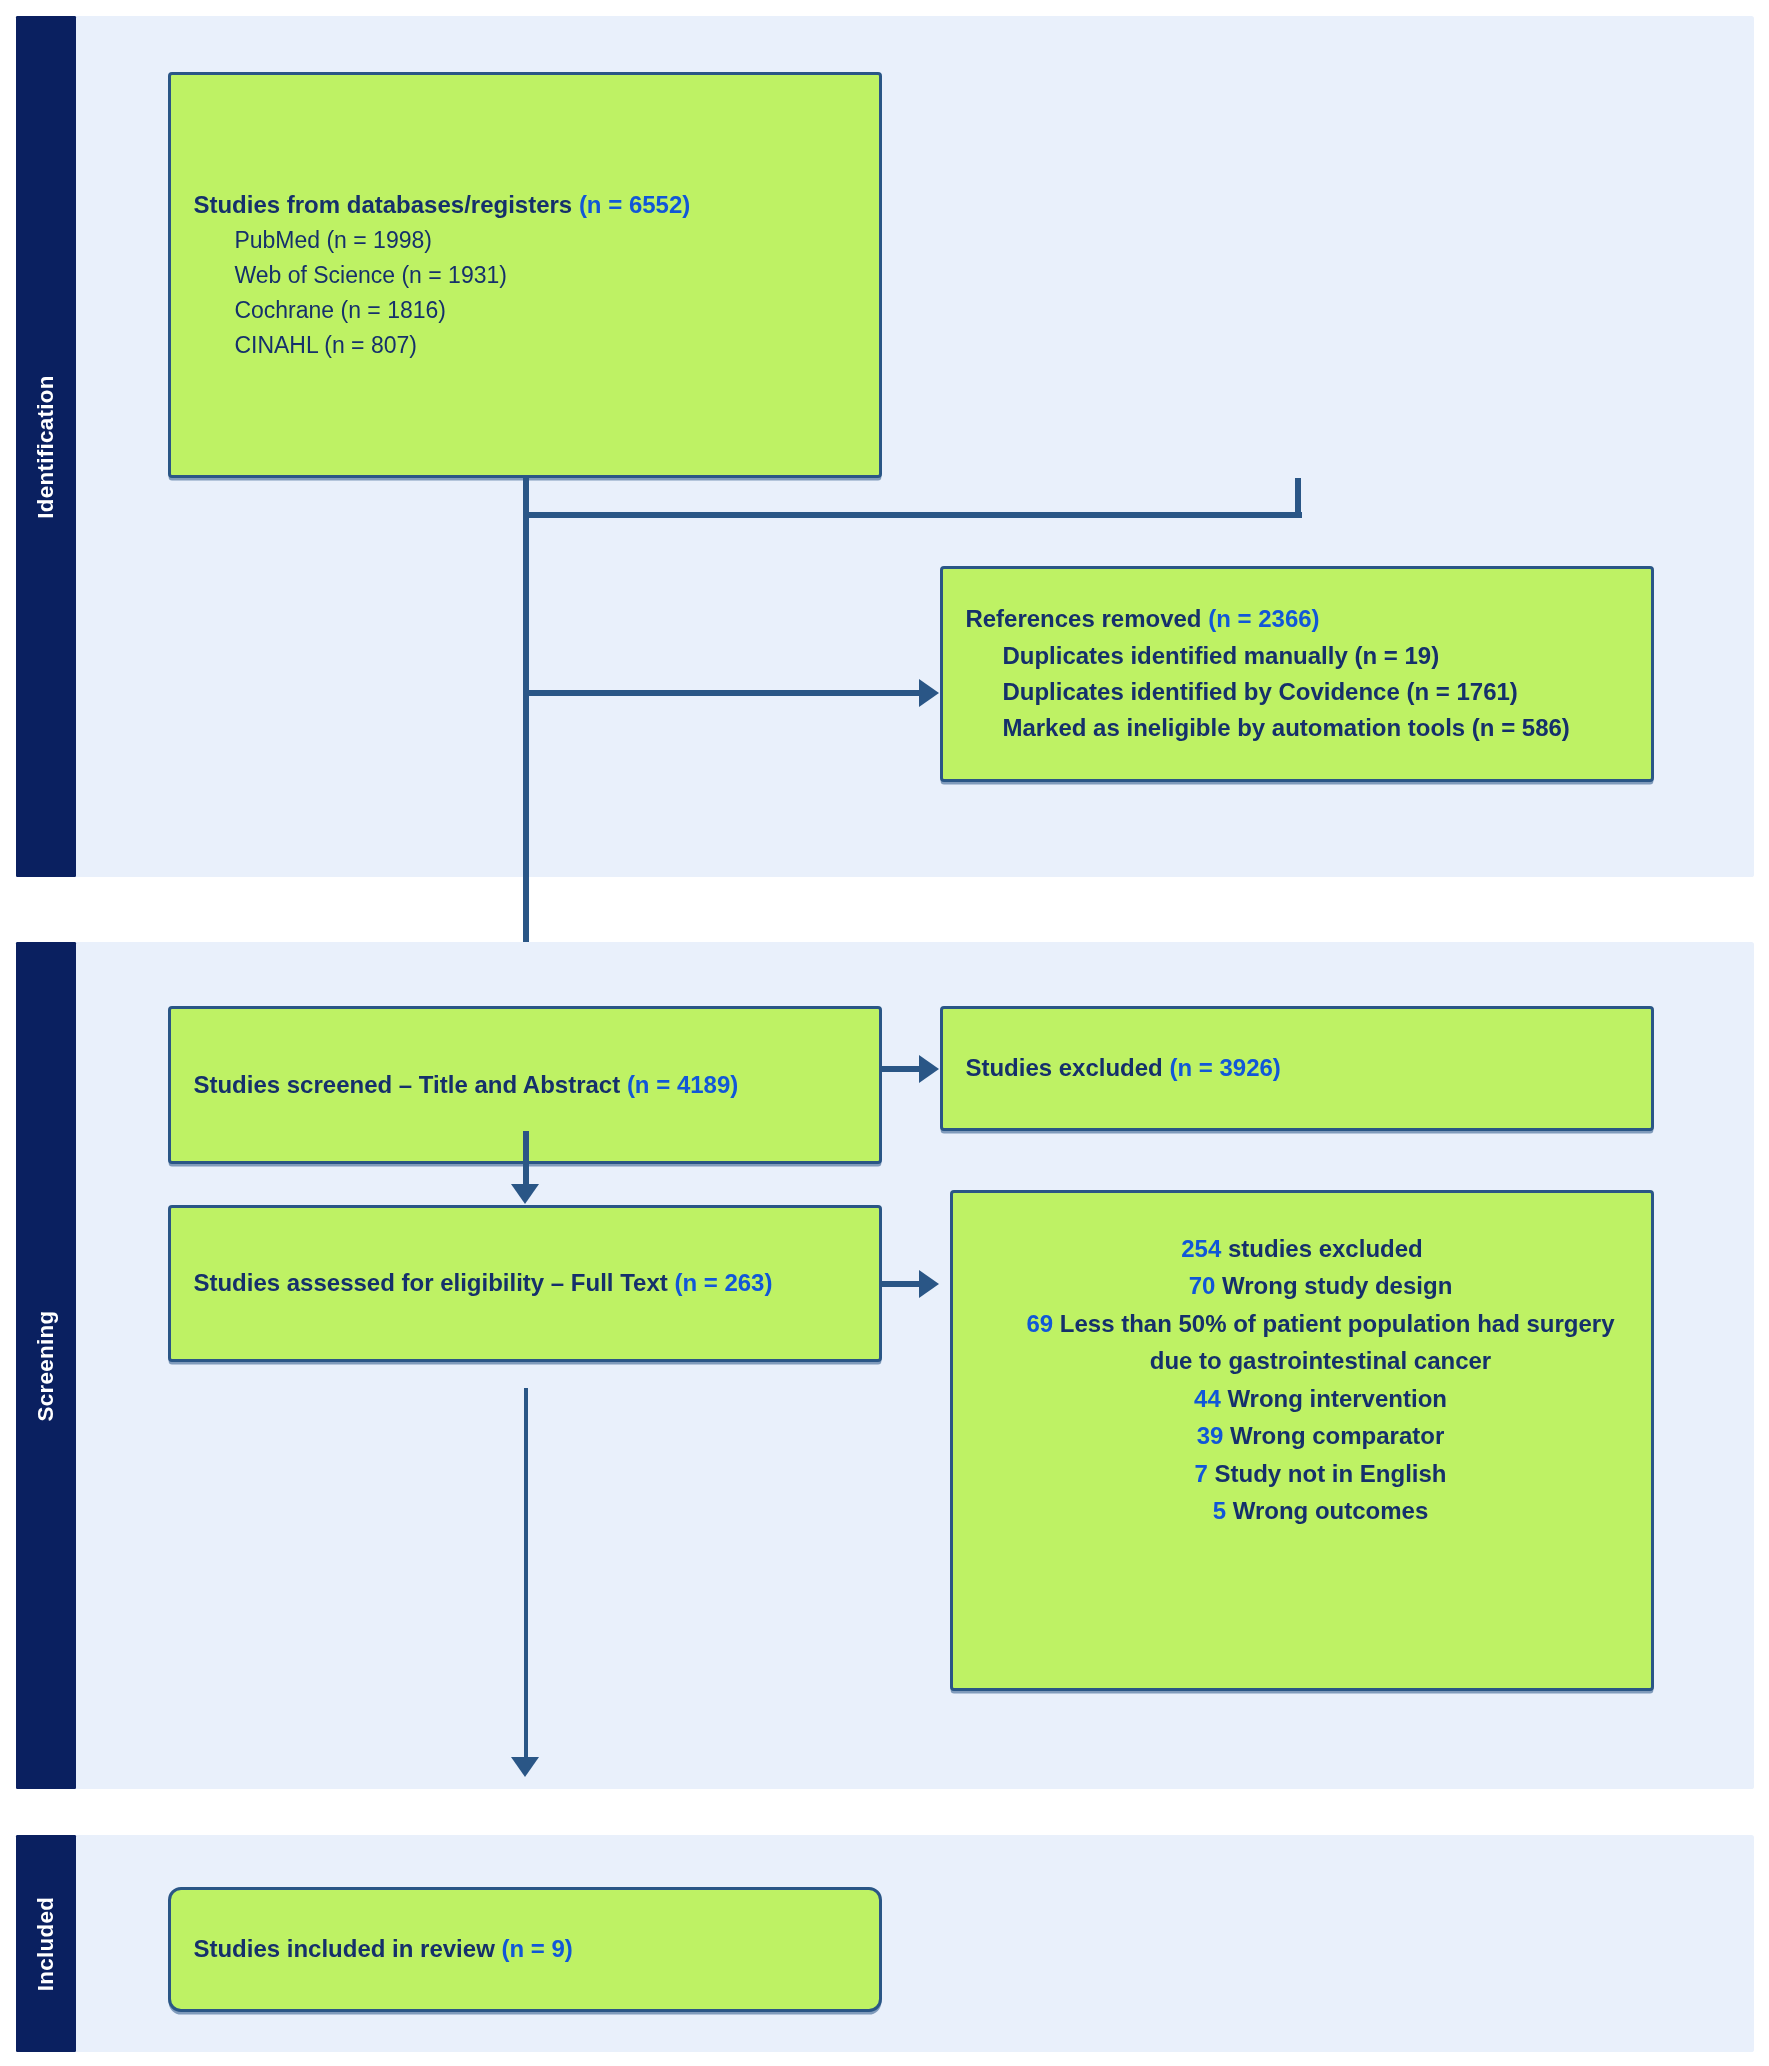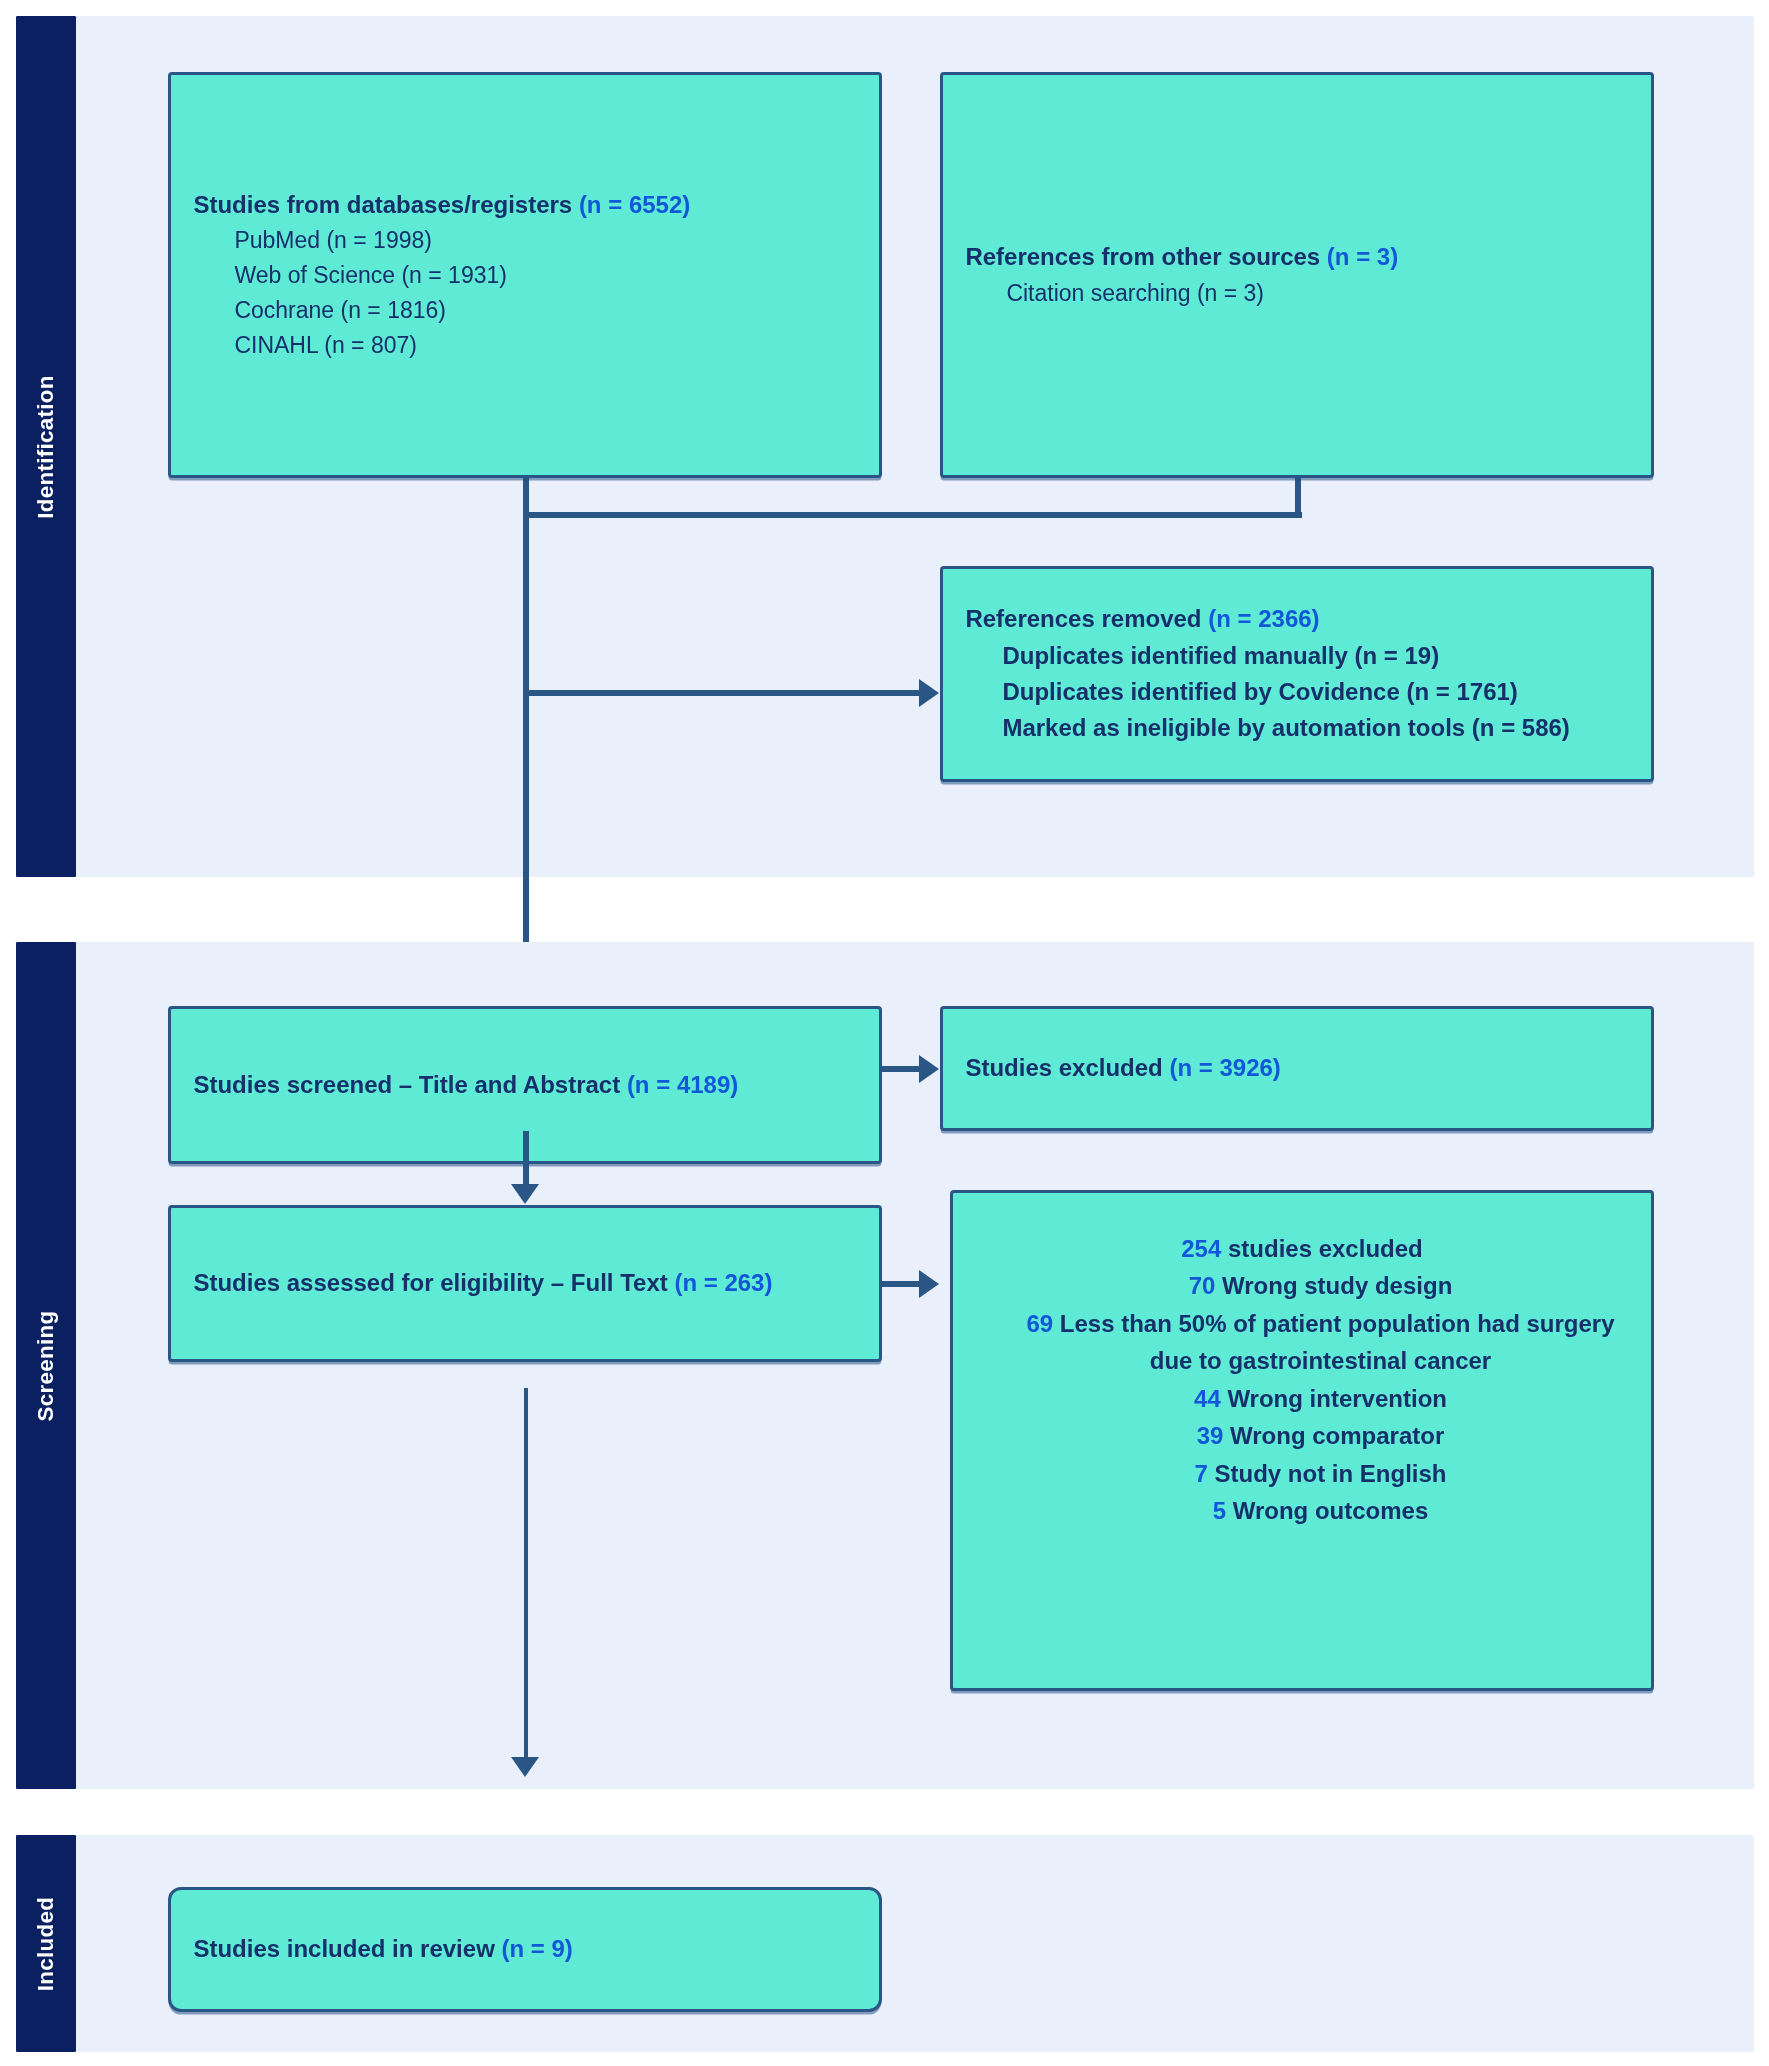--- a/index.html
+++ b/index.html
@@ -43,21 +43,21 @@
     color: #ffffff;
     font-weight: bold;
     font-size: 22.4px;
     letter-spacing: 0.3px;
     font-family: "Liberation Sans", sans-serif;
   }
 
   
   .box {
     position: absolute;
-    background: #5eead4;
+    background: #bef264;
     border: 3.3px solid #2a5686;
     border-radius: 4px;
     box-shadow: 0 3.3px 0 -0.7px rgba(42,86,134,0.55);
     display: flex;
     align-items: center;
     padding: 17px 22.4px;
   }
   .box-inner {
     width: 100%;
   }
@@ -140,28 +140,20 @@
       <div class="line">
         <span>Studies from databases/registers </span><span class="count">(n = 6552)</span>
       </div>
       <div class="line sub">PubMed (n = 1998)</div>
       <div class="line sub">Web of Science (n = 1931)</div>
       <div class="line sub">Cochrane (n = 1816)</div>
       <div class="line sub">CINAHL (n = 807)</div>
     </div>
   </div>
 
-  <div class="box" style="left:940px; top:72px; width:714px; height:406px;">
-    <div class="box-inner">
-      <div class="line">
-        <span>References from other sources </span><span class="count">(n = 3)</span>
-      </div>
-      <div class="line sub">Citation searching (n = 3)</div>
-    </div>
-  </div>
 
   <div class="conn thick v" style="left:523px; top:478px; height:37px;"></div>
   <div class="conn thick v" style="left:1295px; top:478px; height:37px;"></div>
   <div class="conn thick h" style="left:523px; top:512px; width:779px;"></div>
 
   <div class="conn thick v" style="left:523px; top:512px; height:467px;"></div>
 
   <div class="conn thick h" style="left:523px; top:690px; width:406px;"></div>
   <div class="arrow-right" style="left:919px; top:679px;"></div>
 

